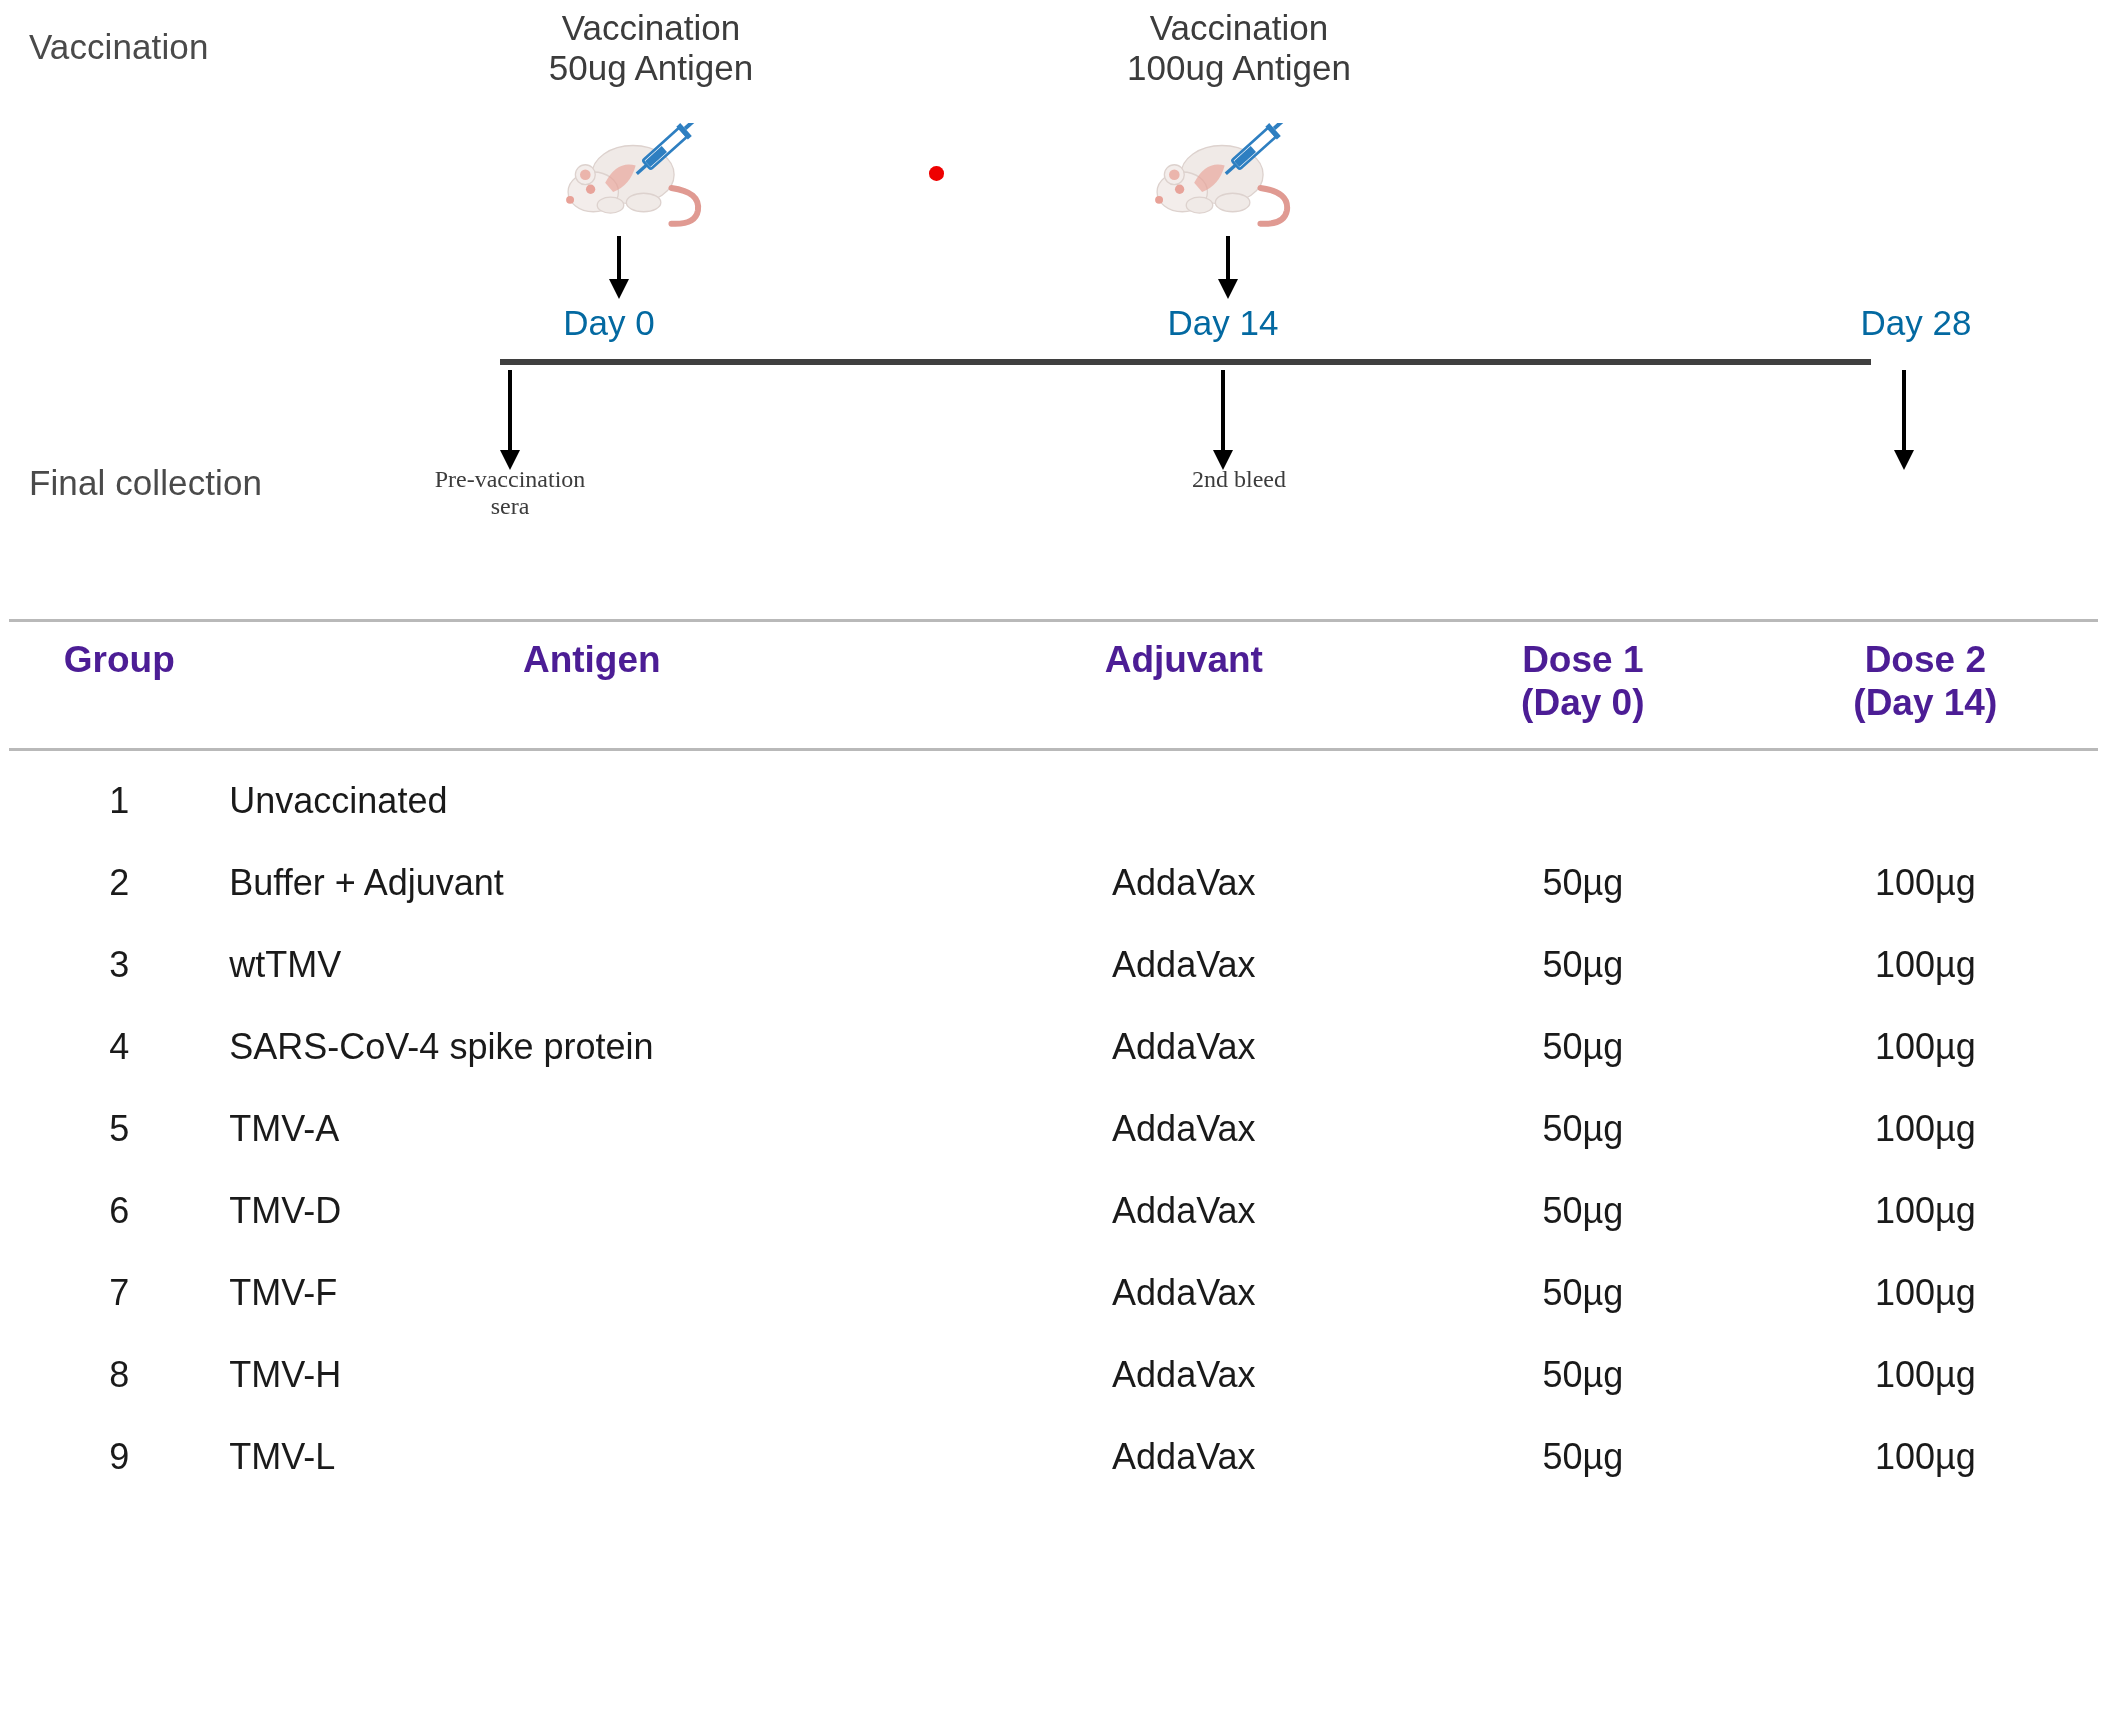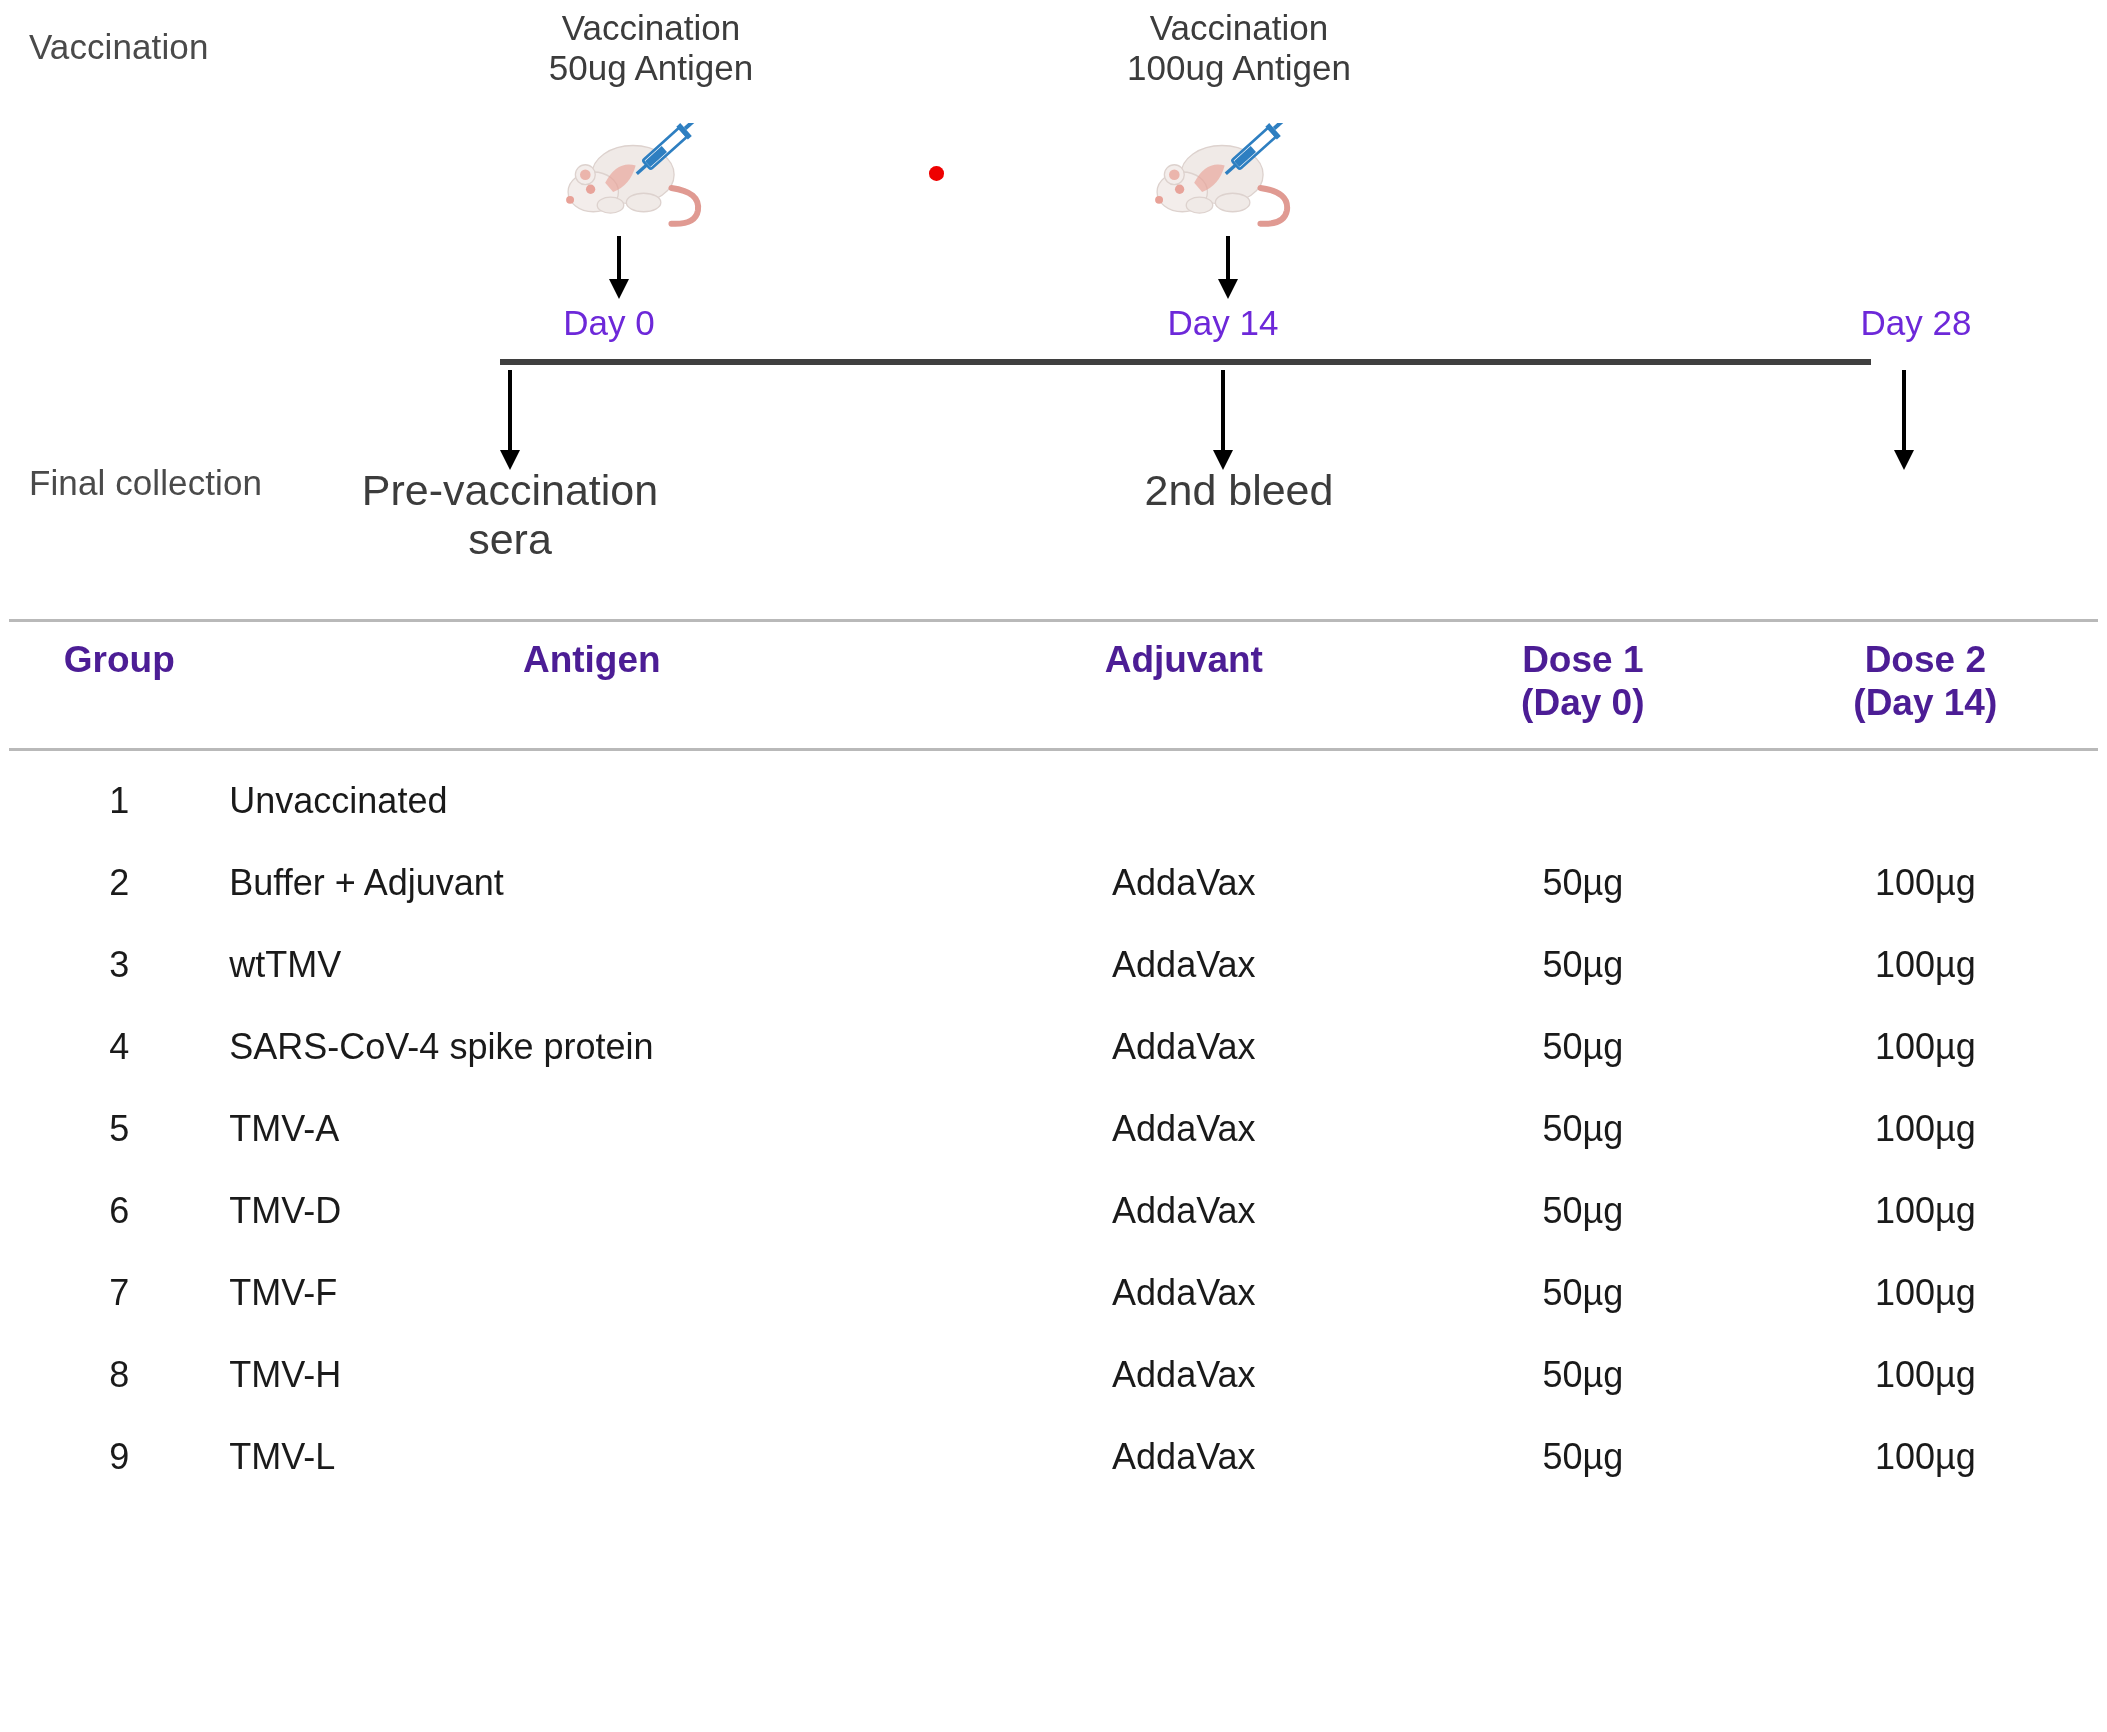--- a/index.html
+++ b/index.html
@@ -87,47 +87,48 @@
     border-right: 10px solid transparent;
     border-top: 20px solid #000;
   }
   #arrow-vacc-1 .shaft, #arrow-vacc-2 .shaft { height: 44px; }
   #arrow-sera-1 .shaft, #arrow-sera-2 .shaft, #arrow-sera-3 .shaft { height: 81px; }
 
   
   .day-label {
     position: absolute;
     font-size: 35px;
-    color: #6d28d9;
+    color: #0369a1;
     white-space: nowrap;
     transform: translateX(-50%);
   }
   #day-label-0  { left: 609px;  top: 303px; }
   #day-label-14 { left: 1223px; top: 303px; }
   #day-label-28 { left: 1916px; top: 303px; text-align: center; }
 
   
   #timeline-axis {
     position: absolute;
     left: 500px;
     top: 359px;
     width: 1371px;
     height: 6px;
     background: #3f3f3f;
   }
 
   
   .sera-caption {
     position: absolute;
-    font-size: 43px;
+    font-size: 24px;
     color: #3c3c3c;
     text-align: center;
     line-height: 1.14;
     white-space: pre-line;
     transform: translateX(-50%);
+    font-family: Liberation Serif, serif;
   }
   #sera-caption-1 { left: 510px;  top: 466px; }
   #sera-caption-2 { left: 1223px; top: 466px; margin-left: 16px; }
   #sera-caption-3 { left: 1904px; top: 466px; }
 
   
   #red-dot {
     position: absolute;
     left: 929px;
     top: 166px;

